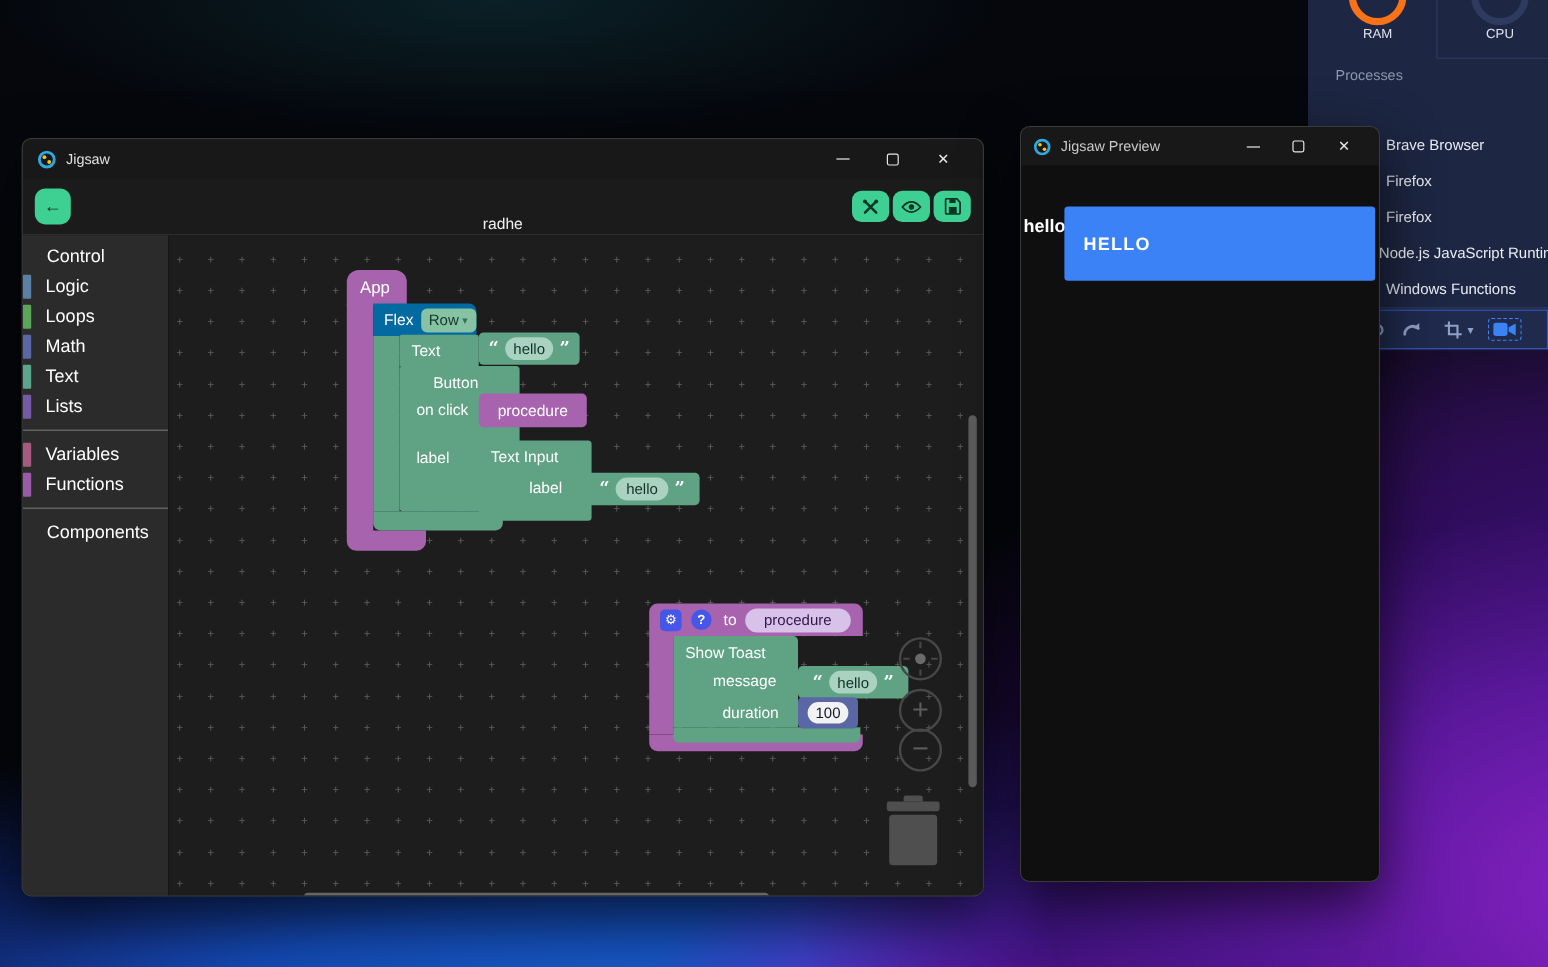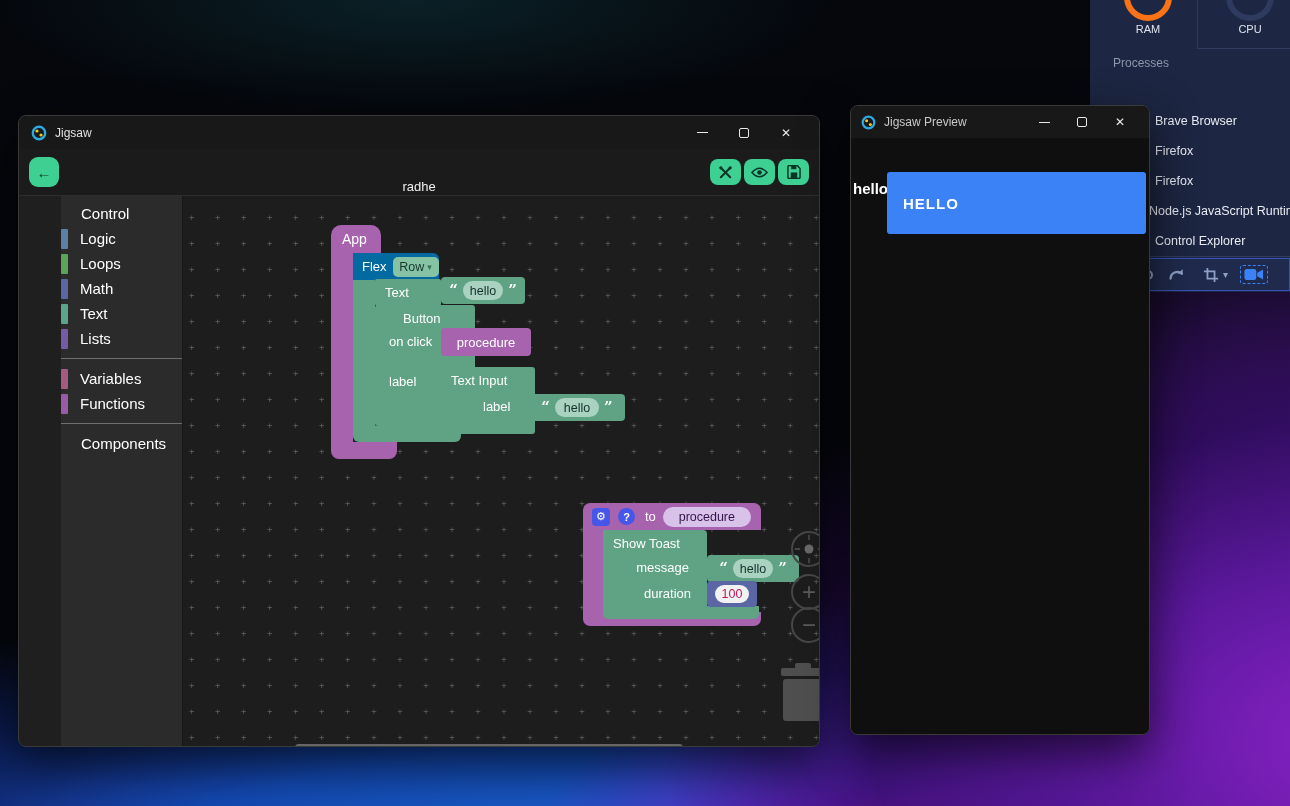--- a/index.html
+++ b/index.html
@@ -24,21 +24,21 @@
   .wctrl { width:42px; height:33px; display:flex; align-items:center; justify-content:center; color:#e8e8e8; }
   .min-glyph { width:11px; height:1px; background:#e8e8e8; }
   .max-glyph { width:10px; height:10px; border:1px solid #e8e8e8; border-radius:2px; }
   .close-glyph { font-size:12px; line-height:1; }
   
   .jtoolbar { position:relative; height:47px; background:#1b1b1b; border-bottom:1px solid #2d2d2d;
     display:flex; align-items:center; }
   .gbtn { background:#3ecf92; border-radius:8px; display:flex; align-items:center; justify-content:center; }
   .proj-title { position:absolute; left:0; right:0; text-align:center; color:#f0f0f0; font-size:13px;margin-top:28px; }
   
-  .jbody { display:flex; height:552px;padding-left:42px; }
+  .jbody { display:flex; height:552px; }
   .sidebar { width:122px; background:#2b2b2b; border-right:1px solid #161616; padding-top:5px; color:#fff; }
   .cat { height:25px; display:flex; align-items:center; font-size:15px; }
   .catbar { width:7px; height:20px; margin-right:12px; border-radius:1px; }
   .nobar { padding-left:20px; }
   .sdiv { height:1px; background:#6f6f6f; margin:7px 0; }
   
   .canvas { position:relative; flex:1; background:#1d1d1d; overflow:hidden; }
   .grid { position:absolute; inset:0; padding:8px 0 0 6px; font-family:"DejaVu Sans Mono", monospace;
     font-size:9px; line-height:26px; letter-spacing:20.6px; color:rgba(158,158,158,0.5);
     white-space:pre; overflow:hidden; user-select:none; }
@@ -87,21 +87,21 @@
     <div class="proc-row" style="top:166px;">
       <span class="sliver" style="background:#ff9500;"></span>
       <span>Firefox</span>
     </div>
     <div class="proc-row" style="top:196px;">
       <span class="sliver" style="background:#43853d;"></span>
       <span>Node.js JavaScript Runtime</span>
     </div>
     <div class="proc-row" style="top:226px;">
       <span class="sliver" style="background:#f8d775;"></span>
-      <span>Control Explorer</span>
+      <span>Windows Functions</span>
     </div>
     <div class="mline" style="left:0; top:256px; width:200px; height:1px;"></div>
 
     <div style="position:absolute; left:0; top:258px; width:200px; height:33px; background:#1f2a4d; border:1px solid #3752b8; display:flex; align-items:center;">
       <div style="width:10px; height:10px; border-radius:50%; border:2px solid #8fa0c8; margin-left:52px;"></div>
       <svg width="18" height="18" viewBox="0 0 20 20" style="margin-left:14px;">
         <path d="M4 14 A7.5 7.5 0 0 1 16.5 8.5" stroke="#8fa0c8" stroke-width="2.6" fill="none" stroke-linecap="round"></path>
         <path d="M17.5 3.5 L17.3 9.5 L11.8 8.2 Z" fill="#8fa0c8"></path>
       </svg>
       <svg width="16" height="16" viewBox="0 0 18 18" style="margin-left:18px;">
@@ -289,21 +289,21 @@
         <span class="blk" style="left:420px; top:364px; width:86px; text-align:right;">message</span>
         <span class="blk" style="left:420px; top:390px; width:88px; text-align:right;">duration</span>
 
         <div class="blk" style="left:524px; top:359px; width:92px; height:27px; background:#5fa284; border-radius:4px; display:flex; align-items:center; justify-content:center; gap:5px;">
           <span class="qmark">“</span>
           <span class="pill" style="min-width:40px; height:19px; background:#a9d2c0; color:#12312a; padding:0 7px;">hello</span>
           <span class="qmark">”</span>
         </div>
 
         <div class="blk" style="left:524px; top:385px; width:50px; height:26px; background:#5b67a5; border-radius:4px; display:flex; align-items:center; justify-content:center;">
-          <span class="pill" style="min-width:34px; height:18px; background:#f2f2f2; color:#be185d;">100</span>
+          <span class="pill" style="min-width:34px; height:18px; background:#f2f2f2; color:#0f172a;">100</span>
         </div>
 
         <div class="zbtn" style="left:608px; top:335px;">
           <svg width="36" height="36" viewBox="0 0 36 36">
             <circle cx="18" cy="18" r="5" fill="#6a6a6a"></circle>
             <path d="M18 2 V8 M18 28 V34 M2 18 H8 M28 18 H34" stroke="#474747" stroke-width="2"></path>
           </svg>
         </div>
         <div class="zbtn" style="left:608px; top:378px;">
           <span>+</span>

